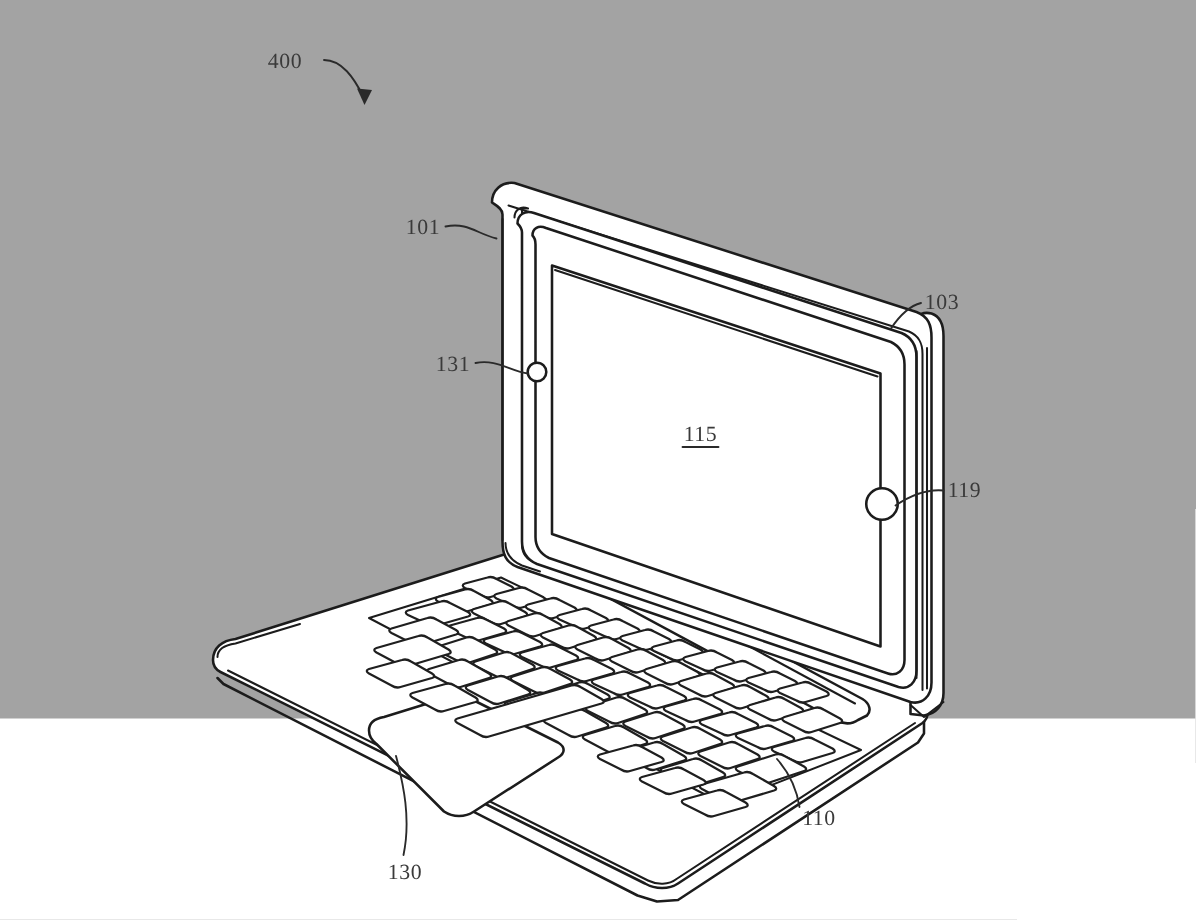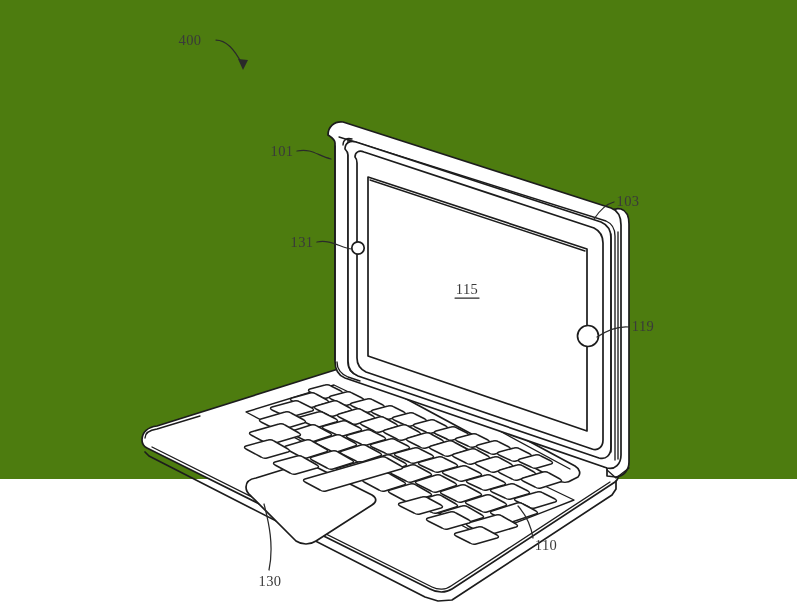--- a/index.html
+++ b/index.html
@@ -11,21 +11,21 @@
   body {
     width: 797px;
     height: 613px;
     overflow: hidden;
     font-family: "Liberation Serif", "DejaVu Serif", serif;
   }
   #figure-root {
     position: relative;
     width: 797px;
     height: 479px;
-    background: #4d7c0f;
+    background: #a3a3a3;
   }
   #patent-svg {
     position: absolute;
     left: 0;
     top: 0;
     display: block;
   }
   .ln {
     fill: none;
     stroke: #1c1c1c;

